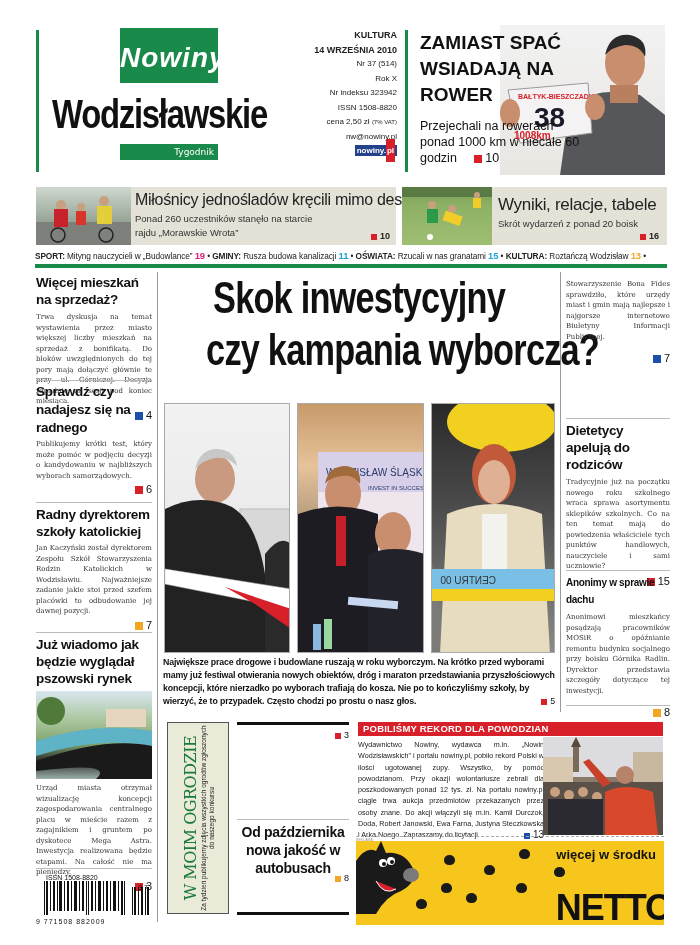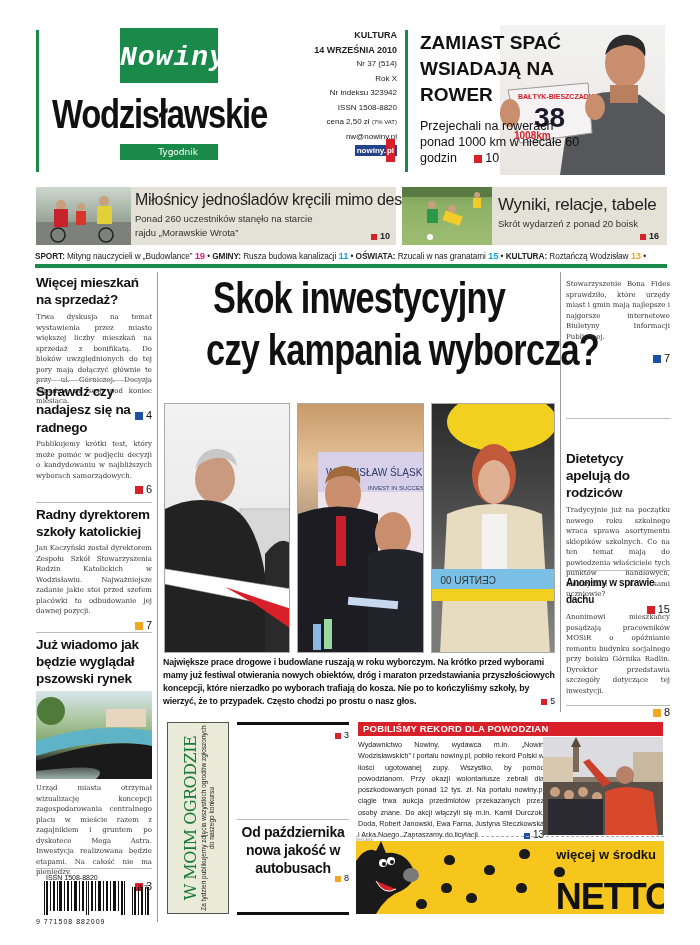--- a/index.html
+++ b/index.html
@@ -1,23 +1,23 @@
 <!DOCTYPE html>
 <html><head>
 <meta charset="utf-8">
 <style>
   html,body{margin:0;padding:0;background:#fff;}
   body{width:700px;height:945px;position:relative;overflow:hidden;font-family:"DejaVu Sans",sans-serif;color:#1a1a1a;}
   .abs{position:absolute;}
   .vline{position:absolute;width:3px;background:#1a8a4a;}
   
   .logo-box{left:120px;top:28px;width:98px;height:55px;background:#1a8a4a;}
-  .logo-nowiny{left:120px;top:42px;width:98px;text-align:center;color:#fff;font-family:Liberation Mono, monospace;font-style:italic;font-weight:bold;font-size:28px;letter-spacing:1px;}
+  .logo-nowiny{left:120px;top:42px;width:98px;text-align:center;color:#fff;font-family:Liberation Sans, sans-serif;font-style:italic;font-weight:bold;font-size:28px;letter-spacing:1px;}
   .logo-main{left:52px;top:92px;width:240px;text-align:center;font-family:"Liberation Sans",sans-serif;font-weight:bold;font-size:40px;letter-spacing:-1.5px;transform:scaleX(0.82);transform-origin:left;white-space:nowrap;color:#111;}
-  .logo-tyg{left:120px;top:144px;width:98px;height:16px;background:#1a8a4a;color:#fff;font-size:9px;text-align:right;line-height:16px;padding-right:20px;box-sizing:border-box;}
+  .logo-tyg{left:120px;top:144px;width:98px;height:16px;background:#1a8a4a;color:#fff;font-size:9px;text-align:right;line-height:16px;padding-right:4px;box-sizing:border-box;}
   .info{left:300px;top:28px;width:97px;text-align:right;font-family:"Liberation Sans",sans-serif;font-size:8px;color:#222;line-height:14.5px;}
   .info .b{font-weight:bold;font-size:9px;}
   .nowiny-badge{display:inline-block;background:#24428a;color:#fff;font-weight:bold;font-size:8px;padding:0 2px;line-height:11px;}
   .nowiny-badge span{background:#d8202a;padding:7px 1px;}
   
   .feat-photo{left:500px;top:25px;width:165px;height:150px;background:linear-gradient(180deg,#f2f2f2 0%,#e9e6e2 100%);overflow:hidden;}
   .feat-title{left:420px;top:30px;width:170px;font-family:"Liberation Sans",sans-serif;font-weight:bold;font-size:19px;line-height:26px;color:#111;}
   .feat-text{left:420px;top:118px;width:165px;font-family:"Liberation Sans",sans-serif;font-size:12.5px;line-height:16px;color:#111;}
   .pg{display:inline-block;width:8px;height:8px;margin-right:3px;vertical-align:middle;}
   .red{background:#d8202a;} .blue{background:#1e4fa8;} .orange{background:#f3a623;}
@@ -48,21 +48,21 @@
   .garden{left:167px;top:722px;width:62px;height:192px;background:#e9ead7;border:1px solid #555;box-sizing:border-box;overflow:hidden;}
   .garden-inner{position:absolute;left:50%;top:50%;transform:translate(-50%,-50%) rotate(-90deg);width:190px;text-align:center;}
   .garden-title{font-family:"DejaVu Serif",serif;font-size:16px;color:#1a7a3a;white-space:nowrap;letter-spacing:-0.5px;}
   .garden-sub{font-family:"Liberation Sans",sans-serif;font-size:6.5px;color:#222;line-height:8px;}
   .midbox{left:237px;width:112px;text-align:center;}
   .mid-hd{font-family:"Liberation Sans",sans-serif;font-weight:bold;font-size:14px;line-height:18px;color:#111;letter-spacing:-0.3px;}
   .rekord-bar{left:358px;top:722px;width:305px;height:14px;background:#d8202a;}
   .rekord-title{left:363px;top:722px;font-family:"Liberation Sans",sans-serif;font-weight:bold;font-size:9.5px;color:#fff;line-height:14px;white-space:nowrap;letter-spacing:0.2px;}
   .rekord-text{left:358px;top:739px;width:186px;font-family:"Liberation Sans",sans-serif;font-size:7.2px;line-height:11.3px;color:#222;text-align:justify;}
   .rekord-photo{left:543px;top:737px;width:120px;height:98px;overflow:hidden;background:#8a7a6a;}
-  .netto{left:356px;top:841px;width:308px;height:73px;background:#f7c61c;overflow:hidden;}
+  .netto{left:356px;top:841px;width:308px;height:84px;background:#f7c61c;overflow:hidden;}
   .netto-text{position:absolute;right:8px;top:6px;font-family:"Liberation Sans",sans-serif;font-weight:bold;font-size:13px;color:#111;}
   .netto-logo{position:absolute;right:-8px;bottom:-4px;font-family:"Liberation Sans",sans-serif;font-weight:bold;font-size:36px;color:#111;letter-spacing:-1px;}
   .paw{position:absolute;width:11px;height:10px;background:#1a1a1a;border-radius:50% 50% 45% 45%;}
   .barcode{left:36px;top:874px;width:114px;height:52px;}
   .isbn{font-family:"Liberation Sans",sans-serif;font-size:7px;color:#111;}
 </style>
 </head>
 <body>
 
 <div class="vline" style="left:36px;top:30px;height:142px;"></div>
@@ -282,21 +282,21 @@
 <div class="abs caption">
   <span>Największe prace drogowe i budowlane ruszają w roku wyborczym. Na krótko przed wyborami mamy już festiwal otwierania nowych obiektów, dróg i maraton przedstawiania przyszłościowych koncepcji, które nierzadko po wyborach trafiają do kosza. Nie po to kończyliśmy szkoły, by wierzyć, że to przypadek. Często chodzi po prostu o nasz głos.</span>
   <span style="float:right;font-weight:normal;"><span class="pg red" style="width:6px;height:6px;"></span><span>5</span></span>
 </div>
 
 <div class="abs colR" style="top:274px;">
   <div class="body-serif" style="margin-top:5px;">Stowarzyszenie Bona Fides sprawdziło, które urzędy miast i gmin mają najlepsze i najgorsze internetowe Biuletyny Informacji Publicznej.</div>
   <div class="pageref" style="margin-top:10px;"><span class="pg blue"></span><span>7</span></div>
 </div>
 <div class="hr" style="left:566px;top:418px;width:104px;"></div>
-<div class="abs colR" style="top:422px;margin-top:28px;">
+<div class="abs colR" style="top:422px;">
   <div class="hd" style="font-size:13.5px;line-height:17px;">Dietetycy apelują do rodziców</div>
   <div class="body-serif" style="margin-top:4px;">Tradycyjnie już na początku nowego roku szkolnego wraca sprawa asortymentu sklepików szkolnych. Co na ten temat mają do powiedzenia właściciele tych punktów handlowych, nauczyciele i sami uczniowie?</div>
   <div class="pageref" style="margin-top:3px;"><span class="pg red"></span><span>15</span></div>
 </div>
 <div class="hr" style="left:566px;top:570px;width:104px;"></div>
 <div class="abs colR" style="top:574px;">
   <div class="hd" style="font-size:10px;line-height:17px;">Anonimy w sprawie dachu</div>
   <div class="body-serif" style="margin-top:4px;">Anonimowi mieszkańcy posądzają pracowników MOSiR o opóźnianie remontu budynku socjalnego przy boisku Górnika Radlin. Dyrektor przedstawia szczegóły dotyczące tej inwestycji.</div>
   <div class="pageref" style="margin-top:10px;"><span class="pg orange"></span><span>8</span></div>
 </div>

